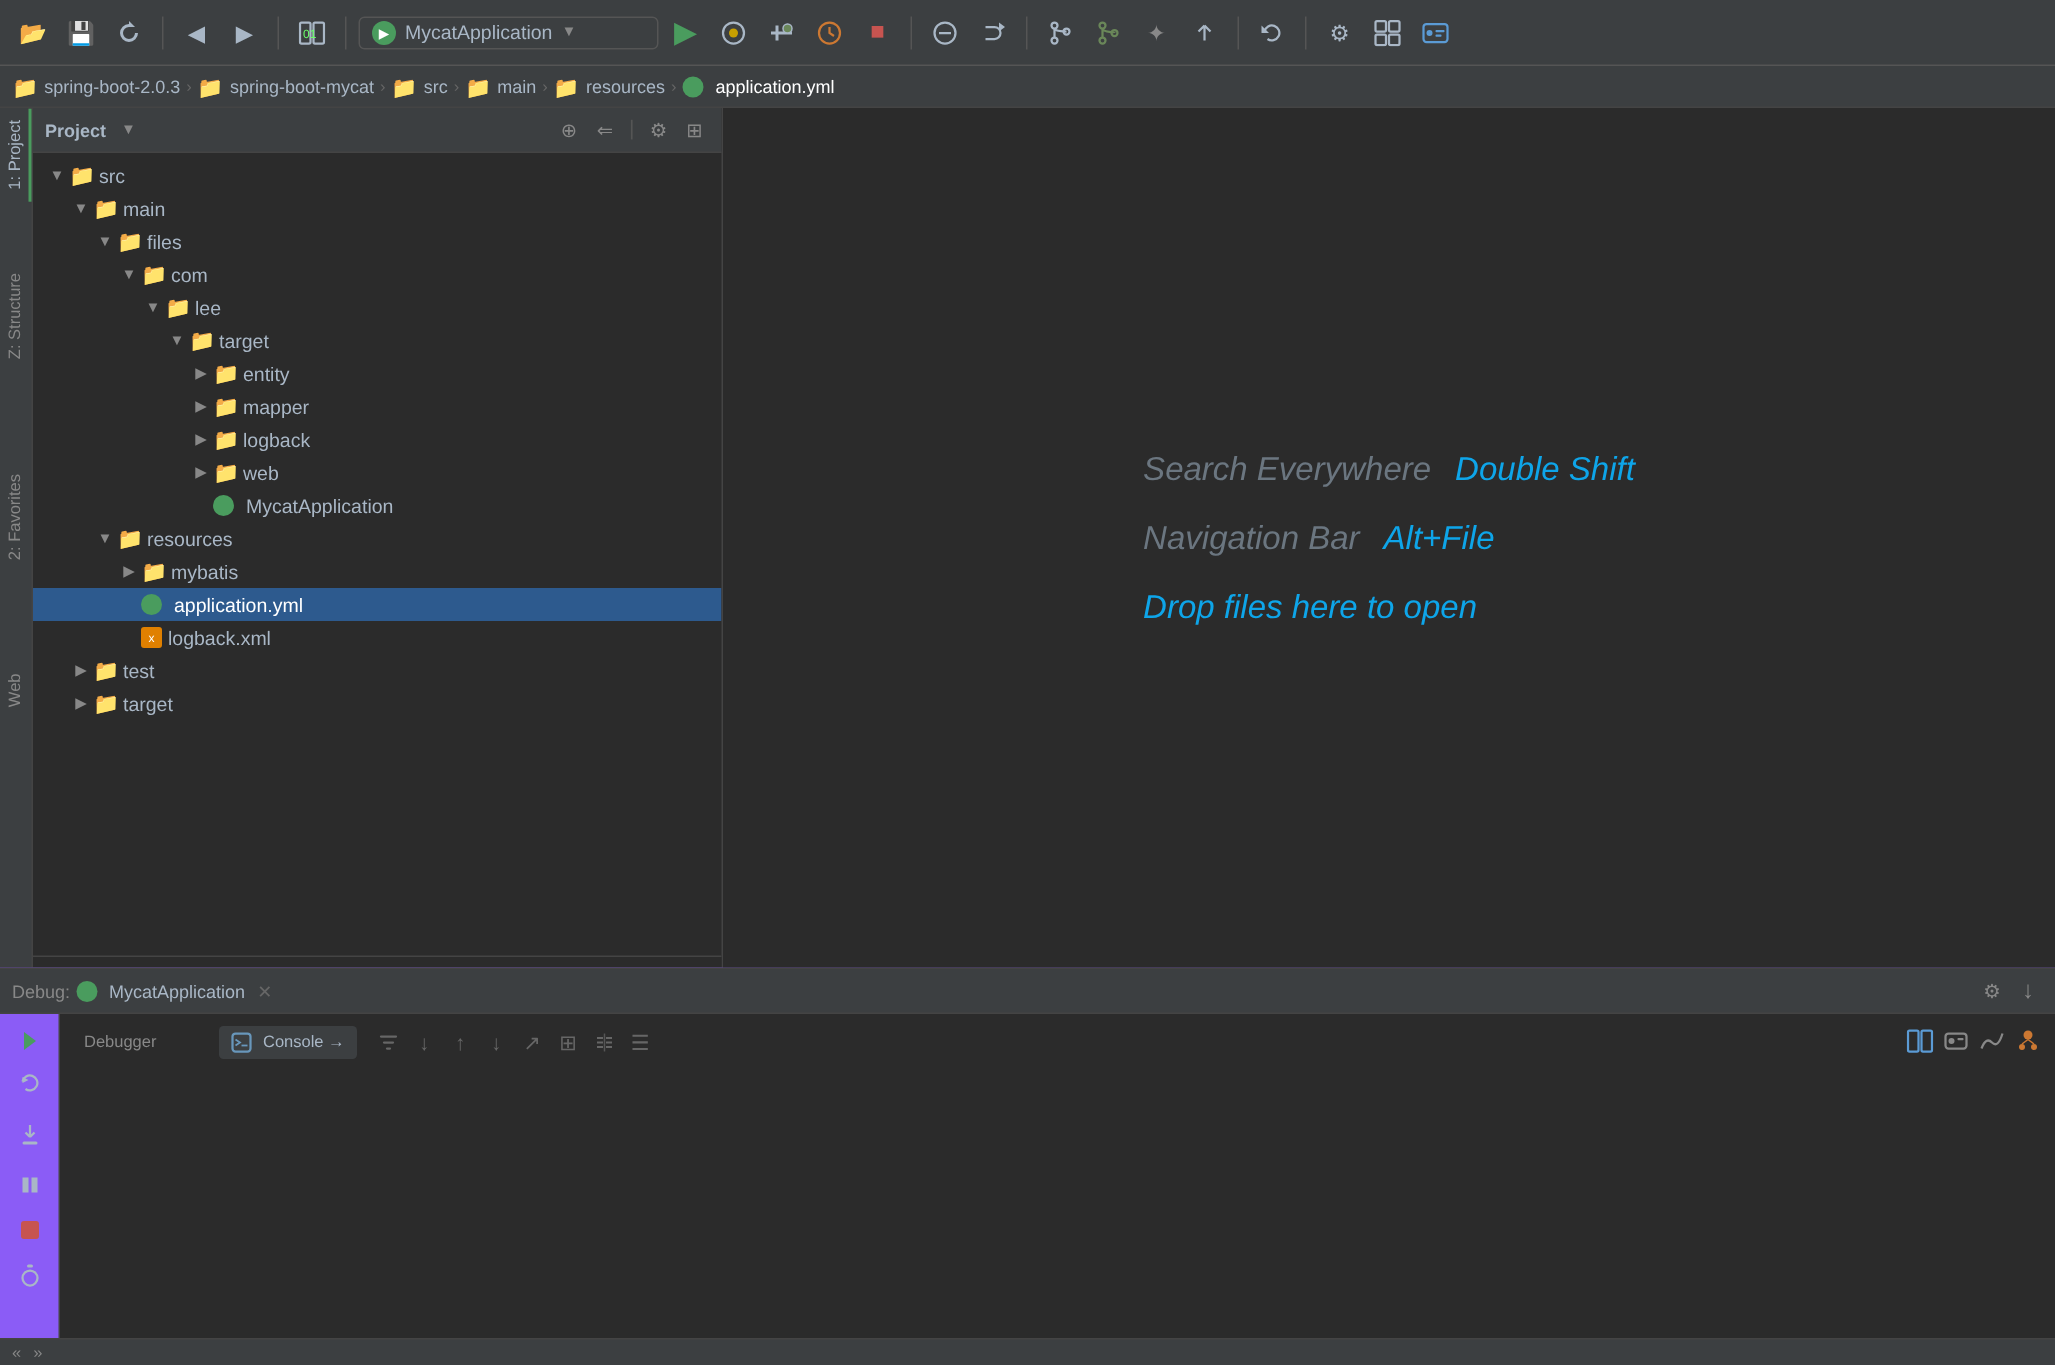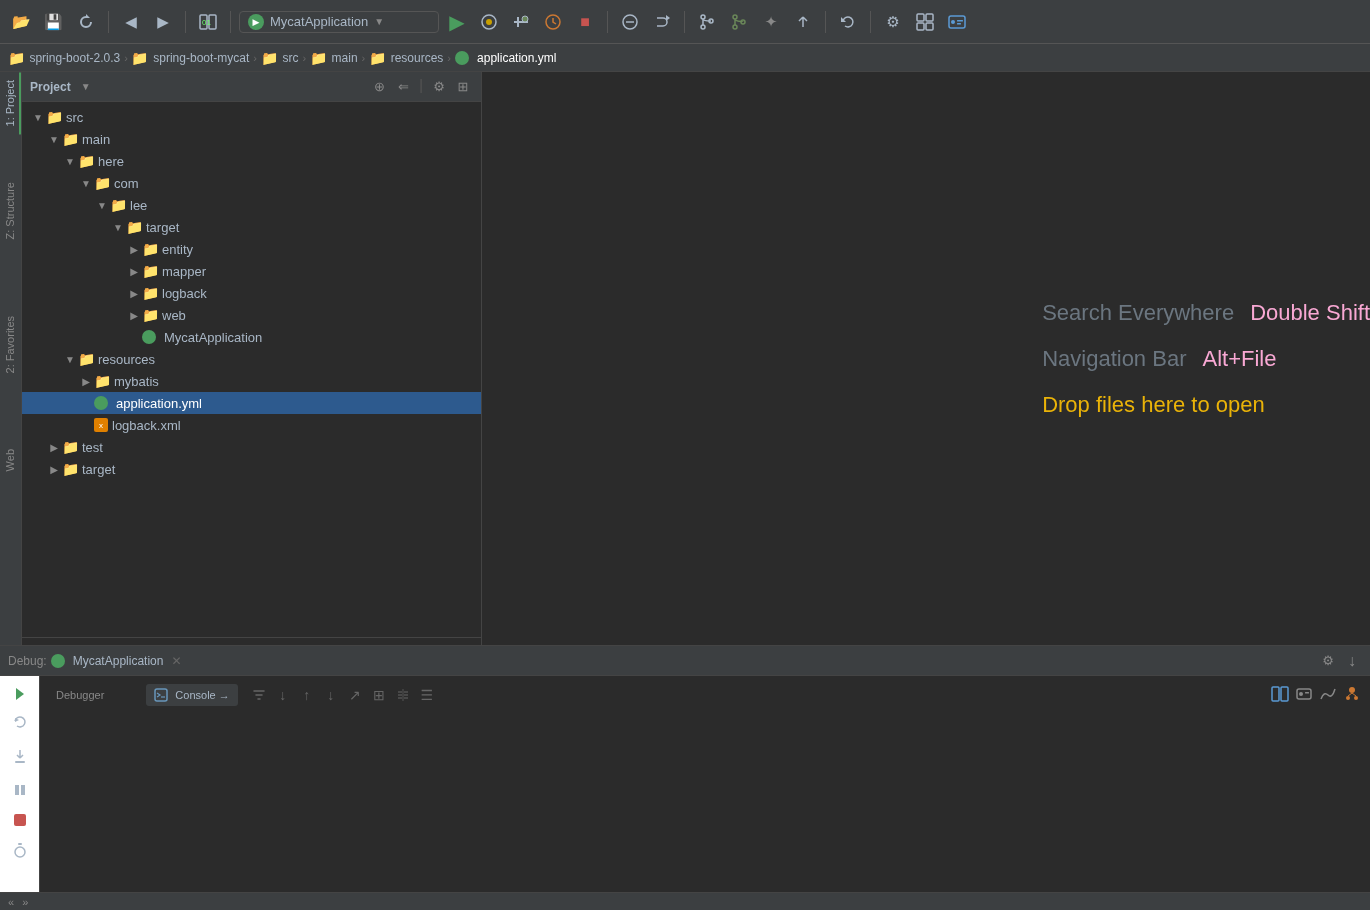--- a/index.html
+++ b/index.html
@@ -233,48 +233,49 @@
       border-top: 1px solid #444;
       flex-shrink: 0;
     }
 
     
     .editor-area {
       flex: 1;
       background: #2b2b2b;
       display: flex;
       align-items: center;
-      justify-content: flex-end;
+      justify-content: center;
       position: relative;
+      font-style: italic;
     }
     .editor-hint {
       display: flex;
       flex-direction: column;
       gap: 20px;
     }
     .hint-row {
       display: flex;
       align-items: baseline;
       gap: 16px;
       font-size: 22px;
       color: #6b7680;
     }
     .hint-shortcut {
-      color: #f9a8d4;
+      color: #0ea5e9;
       font-size: 22px;
     }
     .hint-drop {
       font-size: 22px;
-      color: #eab308;
+      color: #0ea5e9;
     }
 
     
     .bottom-panel {
       height: 265px;
-      background: #ffffff;
+      background: #8b5cf6;
       border-top: 1px solid #444;
       display: flex;
       flex-direction: column;
       flex-shrink: 0;
     }
 
     .bottom-content {
       display: flex;
       flex: 1;
       overflow: hidden;
@@ -547,21 +548,21 @@
 
       <div class="tree-item indent-2">
         <span class="tree-arrow open"></span>
         <span class="tree-folder-icon folder-yellow">📁</span>
         <span>main</span>
       </div>
 
       <div class="tree-item indent-3">
         <span class="tree-arrow open"></span>
         <span class="tree-folder-icon folder-blue">📁</span>
-        <span>here</span>
+        <span>files</span>
       </div>
 
       <div class="tree-item indent-4">
         <span class="tree-arrow open"></span>
         <span class="tree-folder-icon folder-yellow">📁</span>
         <span>com</span>
       </div>
 
       <div class="tree-item indent-5">
         <span class="tree-arrow open"></span>

